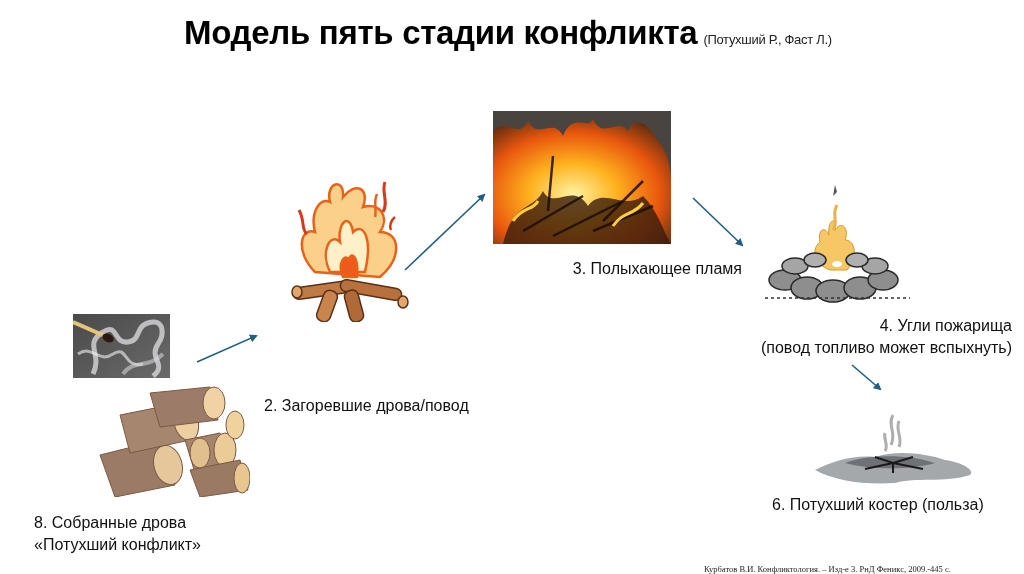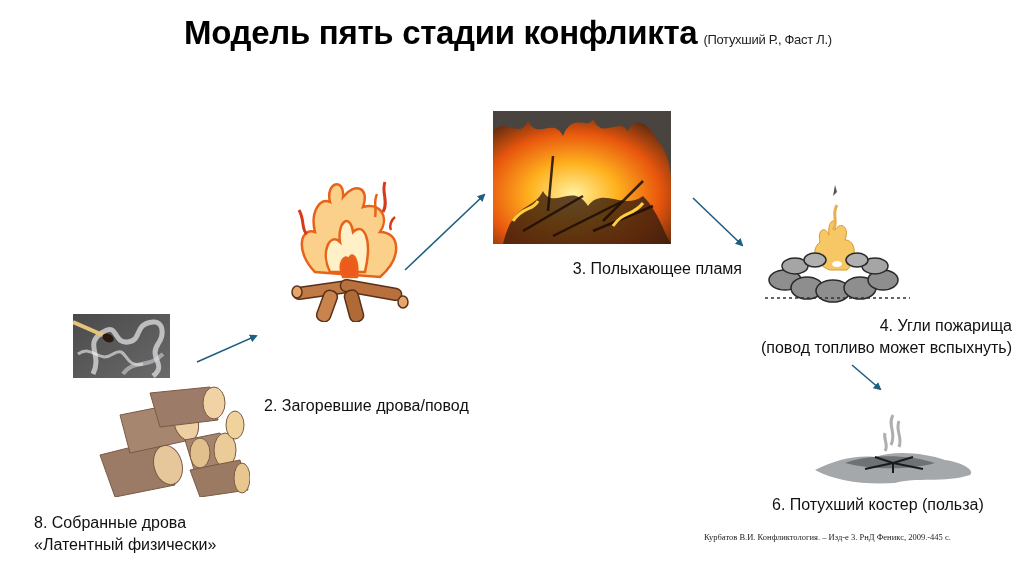--- a/index.html
+++ b/index.html
@@ -21,21 +21,21 @@
     .subtitle {
       font-size: 13px; color: #222; margin-left: 6px;
       letter-spacing: -0.3px;
     }
     .label {
       position: absolute; font-size: 16px; line-height: 22px; color: #111;
       white-space: nowrap;
     }
     .center { text-align: right; }
     .citation {
-      position: absolute; left: 704px; top: 532px;
+      position: absolute; left: 704px; top: 564px;
       font-family: "Liberation Serif", "DejaVu Serif", serif;
       font-size: 8.5px; color: #222; white-space: nowrap;
     }
     .pic { position: absolute; }
     svg.arrows { position: absolute; left: 0; top: 0; }
   </style>
 </head>
 <body>
 
 <div class="title-wrap">
@@ -73,21 +73,21 @@
       <path d="M100 85 L150 75 L158 105 L110 112 Z" fill="#9a7a63"></path>
       <ellipse cx="152" cy="93" rx="8" ry="15" fill="#e8c690"></ellipse>
       <ellipse cx="110" cy="68" rx="10" ry="15" fill="#e2c08e"></ellipse>
       <ellipse cx="145" cy="40" rx="9" ry="14" fill="#f0d39c"></ellipse>
     </g>
   </svg>
 </div>
 
 <div class="label" style="left:34px; top:512px;">
   <div>8. Собранные дрова</div>
-  <div>«Латентный физически»</div>
+  <div>«Потухший конфликт»</div>
 </div>
 
 <div class="pic" style="left:285px; top:172px; width:125px; height:150px;">
   <svg width="125" height="150" viewBox="0 0 125 150">
     <g stroke="#e8631a" stroke-width="2.5">
       <path d="M30 100 C10 80 15 55 30 60 C25 40 35 25 45 30 C40 10 60 5 58 25 C70 10 85 15 78 35 C95 30 105 45 95 60 C115 60 118 85 95 105 Z" fill="#fbd08a"></path>
       <path d="M45 100 C35 80 45 60 55 70 C52 50 65 40 68 60 C78 50 88 65 80 100 Z" fill="#fff0c8"></path>
       <path d="M58 105 C52 92 60 80 64 88 C66 78 74 85 72 105 Z" fill="#ee5a1c"></path>
     </g>
     <path d="M100 10 C96 20 104 30 98 40" stroke="#d63a1a" stroke-width="3" fill="none"></path>

